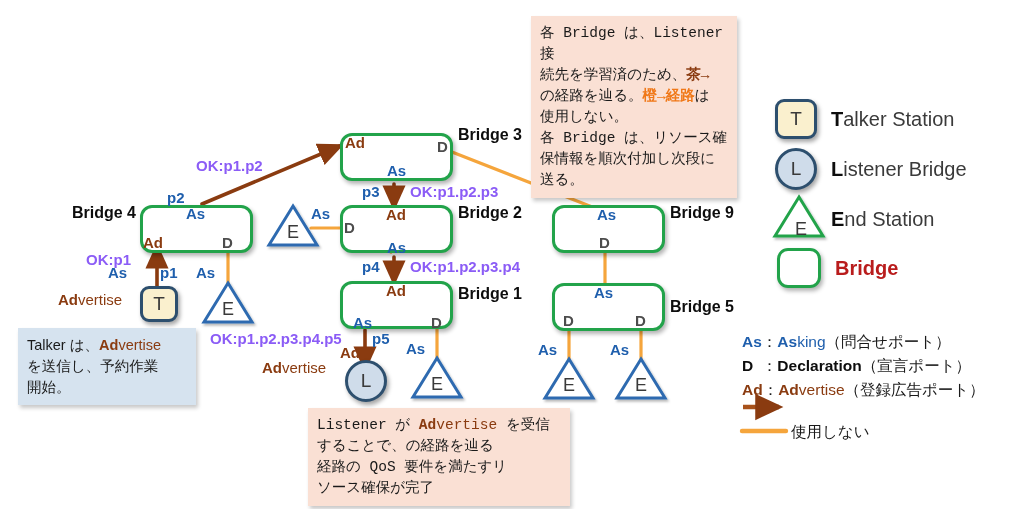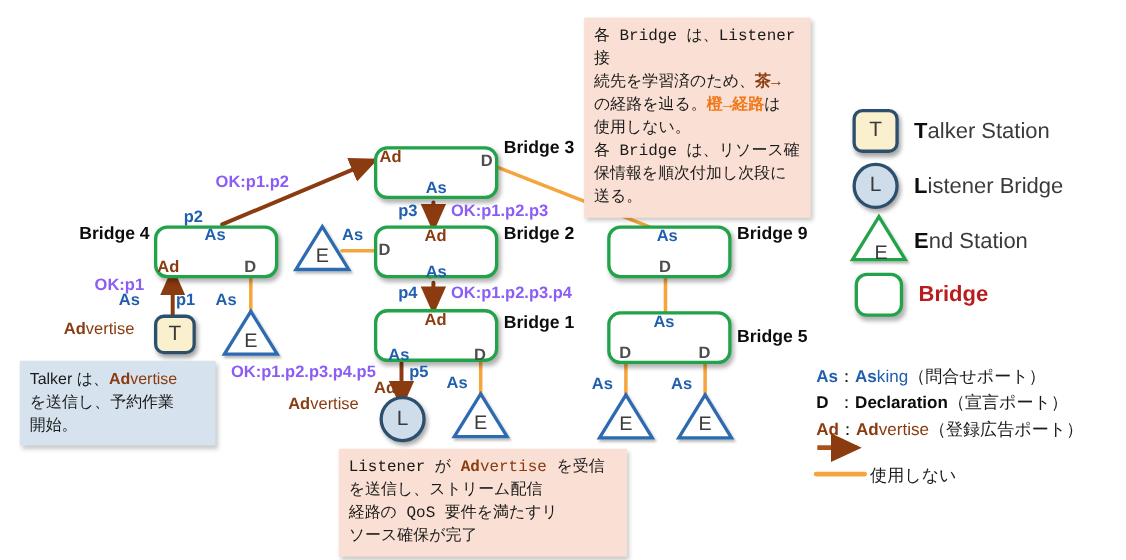--- a/index.html
+++ b/index.html
@@ -282,21 +282,21 @@
     <div>
         <div><span style="">Talker は、</span><span style="color:#8a3b10;font-weight:bold;">Ad</span><span style="color:#8a3b10;font-weight:normal;">vertise</span></div>
         <div><span style="">を送信し、予約作業</span></div>
         <div><span style="">開始。</span></div>
       </div>
   </div>
 
   <div class="callout peach" style="left:292px;top:408px;width:262px;margin-left:16px;">
     <div>
         <div><span style="">Listener が </span><span style="color:#8a3b10;font-weight:bold;">Ad</span><span style="color:#8a3b10;font-weight:normal;">vertise</span><span style=""> を受信</span></div>
-        <div><span style="">を送信し、ストリーム配信</span></div>
+        <div><span style="">することで、の経路を辿る</span></div>
         <div><span style="">経路の QoS 要件を満たすリ</span></div>
         <div><span style="">ソース確保が完了</span></div>
       </div>
   </div>
 
   <div class="legend-row" style="left:775px;top:99px;">
     <div class="lg-sq">T</div>
     <div class="legend-text">
       <b>T</b><span>alker Station</span>
     </div>

